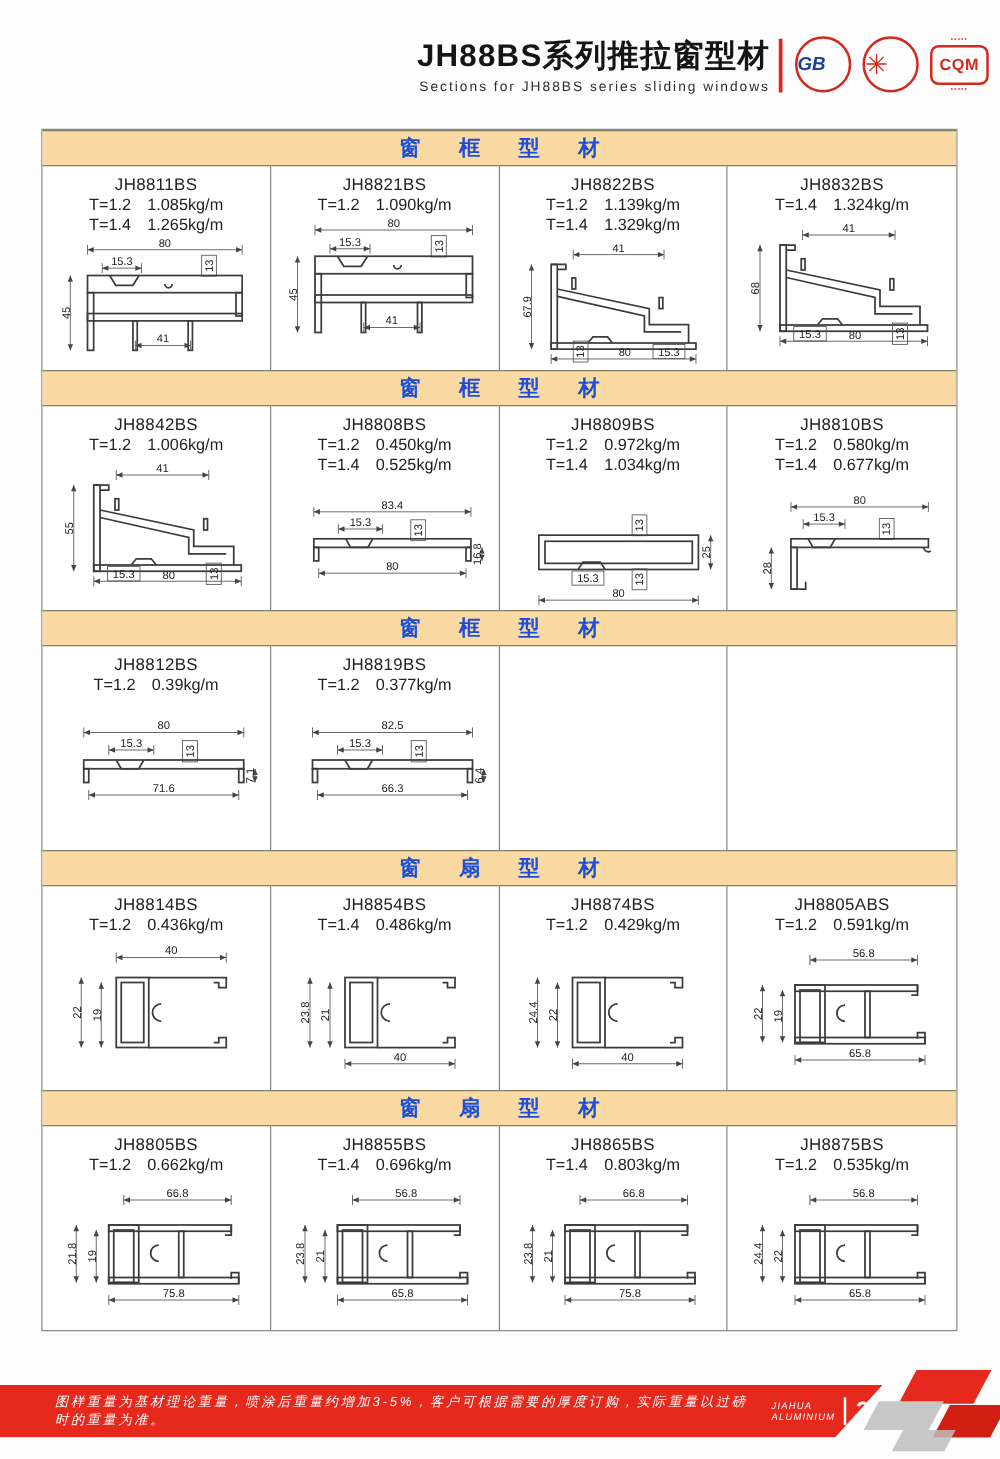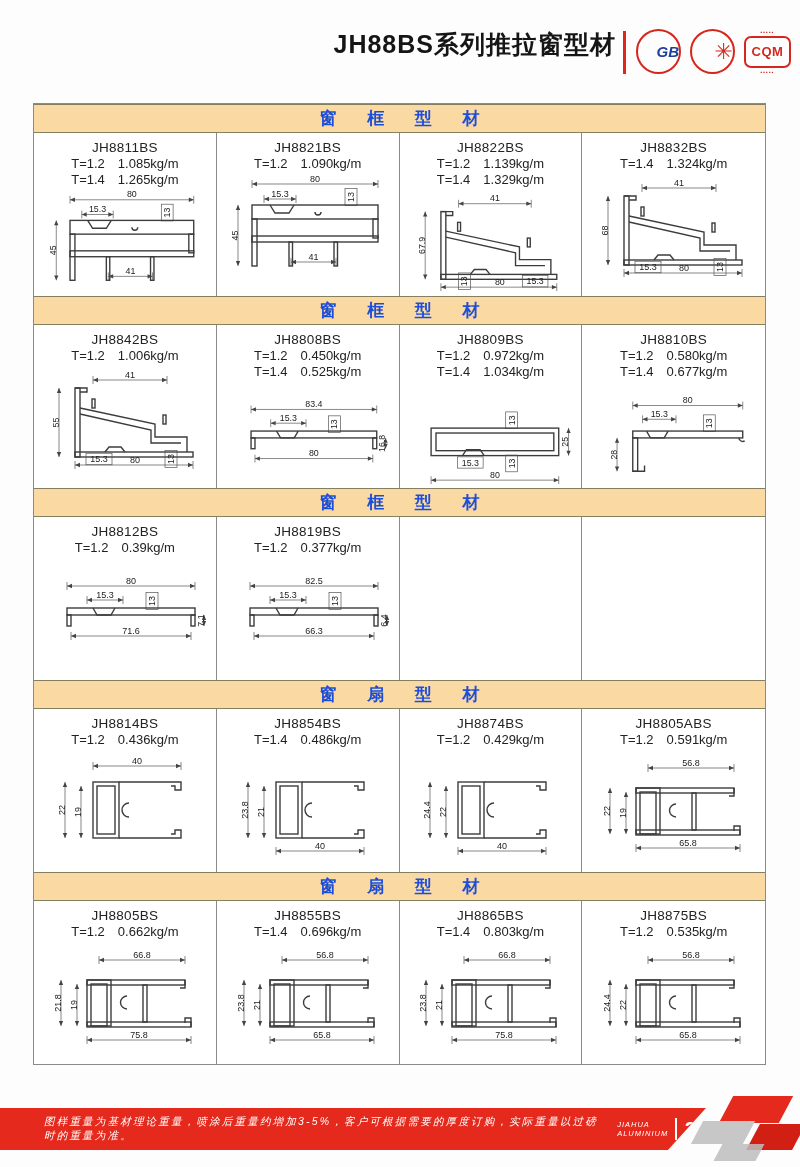--- a/index.html
+++ b/index.html
@@ -5,21 +5,21 @@
   * { margin:0; padding:0; box-sizing:border-box; }
   html,body { width:800px; height:1167px; background:#fdfdfd; overflow:hidden;
     font-family:"Liberation Sans","DejaVu Sans",sans-serif; position:relative; }
   
   .hdr-title-block { position:absolute; left:0; top:28px; width:616px; text-align:right; }
   .hdr-title { font-size:25px; font-weight:bold; color:#151515; letter-spacing:1px; }
   .hdr-sub { font-size:11px; color:#2e2e2e; letter-spacing:1.6px; margin-top:3px; }
   .hdr-divider { position:absolute; left:623px; top:31px; width:3px; height:43px; background:#e0251b; }
   .hdr-logos { position:absolute; left:636px; top:29px; display:flex; gap:9px; align-items:center; }
   .logo-circ { width:45px; height:45px; border:2.5px solid #d4281e; border-radius:50%;
-    display:flex; align-items:center; justify-content:flex-end; }
+    display:flex; align-items:center; justify-content:flex-start; }
   .logo-gb { color:#1d3f9e; font-weight:bold; font-style:italic; font-size:15px; }
   .logo-seal { color:#d4281e; font-size:22px; line-height:1; }
   .logo-cqm { width:47px; height:32px; border:2.5px solid #d4281e; border-radius:7px;
     display:flex; align-items:center; justify-content:center; color:#d4281e;
     font-weight:bold; font-size:13px; letter-spacing:.5px; position:relative; }
   .logo-cqm .micro { position:absolute; font-size:5px; letter-spacing:1px; color:#d4281e; font-weight:normal; }
   .logo-cqm .micro.top { top:-9px; } .logo-cqm .micro.bot { bottom:-9px; }
   
   .tbl { position:absolute; left:33px; top:103px; width:733px; border:1px solid #8a8a8a; background:#fff; }
   .sec-h { height:29px; background:#fbd9a2; border-top:1.5px solid #82805f; border-bottom:1.5px solid #82805f;
@@ -48,20 +48,21 @@
   .pg.r1 { left:726px; top:1096px; width:60px; height:27px; background:#e6291d; }
   .pg.g1 { left:697px; top:1121px; width:52px; height:23px; background:#c7c7c7; }
   .pg.r2 { left:753px; top:1124px; width:46px; height:26px; background:#d21f13; }
   .pg.g2 { left:718px; top:1144px; width:42px; height:17px; background:#bdbdbd; opacity:.85; }
 </style>
 </head>
 <body>
 
 <div class="hdr-title-block">
   <div class="hdr-title">JH88BS系列推拉窗型材</div>
+  <div class="hdr-sub">Sections for JH88BS series sliding windows</div>
 </div>
 <div class="hdr-divider"></div>
 <div class="hdr-logos">
   <div class="logo-circ">
     <span class="logo-gb">GB</span>
   </div>
   <div class="logo-circ">
     <span class="logo-seal">✳</span>
   </div>
   <div class="logo-cqm">

